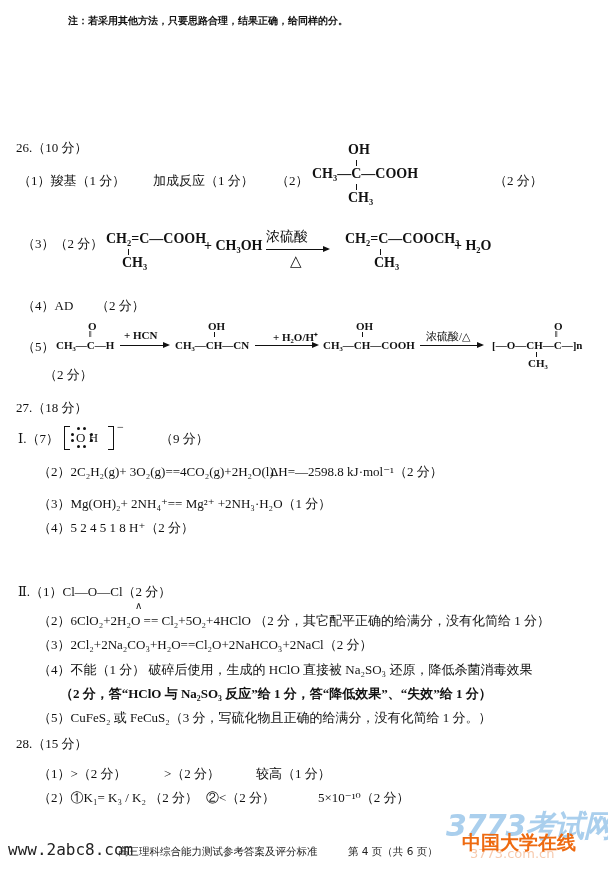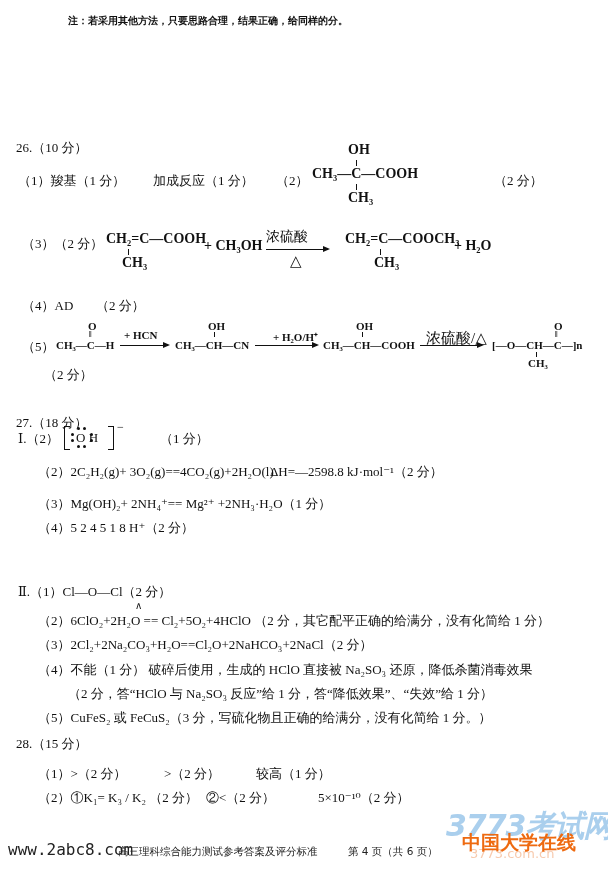--- a/index.html
+++ b/index.html
@@ -61,57 +61,57 @@
 <div class="abs chem-sm" style="left:124px; top:329px;">+ HCN</div>
 <div class="arrow" style="left:120px; top:345px; width:48px;"></div>
 <div class="abs chem-sm" style="left:208px; top:320px;">OH</div>
 <div class="vbond" style="left:214px; top:332px; height:5px;"></div>
 <div class="abs chem-sm" style="left:175px; top:339px;">CH₃—CH—CN</div>
 <div class="abs chem-sm" style="left:273px; top:329px;">+ H₂O/H⁺</div>
 <div class="arrow" style="left:255px; top:345px; width:62px;"></div>
 <div class="abs chem-sm" style="left:356px; top:320px;">OH</div>
 <div class="vbond" style="left:362px; top:332px; height:5px;"></div>
 <div class="abs chem-sm" style="left:323px; top:339px;">CH₃—CH—COOH</div>
-<div class="abs" style="left:426px; top:329px; font-size:15px;">浓硫酸/△</div>
+<div class="abs" style="left:426px; top:329px; font-size:11px;">浓硫酸/△</div>
 <div class="arrow" style="left:420px; top:345px; width:62px;"></div>
 <div class="abs chem-sm" style="left:554px; top:320px;">O</div>
 <div class="abs chem-sm" style="left:555px; top:330px; font-size:8px;">‖</div>
 <div class="abs chem-sm" style="left:492px; top:339px;">[—O—CH—C—]n</div>
 <div class="vbond" style="left:536px; top:352px; height:5px;"></div>
 <div class="abs chem-sm" style="left:528px; top:357px;">CH₃</div>
 <div class="abs" style="left:44px; top:366px;">（2 分）</div>
 
-<div class="abs" style="left:16px; top:414px;">27.（18 分）</div>
-<div class="abs" style="left:18px; top:430px;">Ⅰ.（2）</div>
+<div class="abs" style="left:16px; top:399px;">27.（18 分）</div>
+<div class="abs" style="left:18px; top:430px;">Ⅰ.（7）</div>
 <div class="bracket" style="left:64px; top:426px; border-right:none;"></div>
 <div class="dots" style="left:70px; top:426px; width:40px; height:24px;">
   <div class="dot" style="left:7px; top:1px;"></div>
     <div class="dot" style="left:13px; top:1px;"></div>
   <div class="dot" style="left:7px; top:19px;"></div>
     <div class="dot" style="left:13px; top:19px;"></div>
   <div class="dot" style="left:1px; top:7px;"></div>
     <div class="dot" style="left:1px; top:13px;"></div>
   <div class="dot" style="left:20px; top:7px;"></div>
     <div class="dot" style="left:20px; top:13px;"></div>
   <span class="abs" style="left:6px; top:4px; font-size:13px;">O H</span>
 </div>
 <div class="bracket" style="left:108px; top:426px; border-left:none;"></div>
 <div class="abs" style="left:117px; top:420px; font-size:12px;">−</div>
-<div class="abs" style="left:160px; top:430px;">（1 分）</div>
+<div class="abs" style="left:160px; top:430px;">（9 分）</div>
 <div class="abs" style="left:38px; top:463px;">（2）2C₂H₂(g)+ 3O₂(g)==4CO₂(g)+2H₂O(l)</div>
 <div class="abs" style="left:270px; top:463px;">ΔH=—2598.8 kJ·mol⁻¹（2 分）</div>
 <div class="abs" style="left:38px; top:495px;">（3）Mg(OH)₂+ 2NH₄⁺== Mg²⁺ +2NH₃·H₂O（1 分）</div>
 <div class="abs" style="left:38px; top:519px;">（4）5   2   4   5   1   8   H⁺（2 分）</div>
 
 <div class="abs" style="left:18px; top:583px;">Ⅱ.（1）Cl—O—Cl（2 分）</div>
 <div class="abs" style="left:135px; top:600px; font-size:10px;">∧</div>
 <div class="abs" style="left:38px; top:612px;">（2）6ClO₂+2H₂O == Cl₂+5O₂+4HClO （2 分，其它配平正确的给满分，没有化简给 1 分）</div>
 <div class="abs" style="left:38px; top:636px;">（3）2Cl₂+2Na₂CO₃+H₂O==Cl₂O+2NaHCO₃+2NaCl（2 分）</div>
 <div class="abs" style="left:38px; top:661px;">（4）不能（1 分）    破碎后使用，生成的 HClO 直接被 Na₂SO₃ 还原，降低杀菌消毒效果</div>
-<div class="abs" style="left:68px; top:685px;">（2 分，答“HClO 与 Na₂SO₃ 反应”给 1 分，答“降低效果”、“失效”给 1 分）</div>
+<div class="abs" style="left:60px; top:685px;font-weight:bold;">（2 分，答“HClO 与 Na₂SO₃ 反应”给 1 分，答“降低效果”、“失效”给 1 分）</div>
 <div class="abs" style="left:38px; top:709px;">（5）CuFeS₂ 或  FeCuS₂（3 分，写硫化物且正确的给满分，没有化简给 1 分。）</div>
 
 <div class="abs" style="left:16px; top:735px;">28.（15 分）</div>
 <div class="abs" style="left:38px; top:765px;text-align:right;">（1）&gt;（2 分）</div>
 <div class="abs" style="left:164px; top:765px;">&gt;（2 分）</div>
 <div class="abs" style="left:256px; top:765px;">较高（1 分）</div>
 <div class="abs" style="left:38px; top:789px;">（2）①K₁= K₃ / K₂ （2 分）</div>
 <div class="abs" style="left:206px; top:789px;">②&lt;（2 分）</div>
 <div class="abs" style="left:318px; top:789px;">5×10⁻¹⁰（2 分）</div>
 

